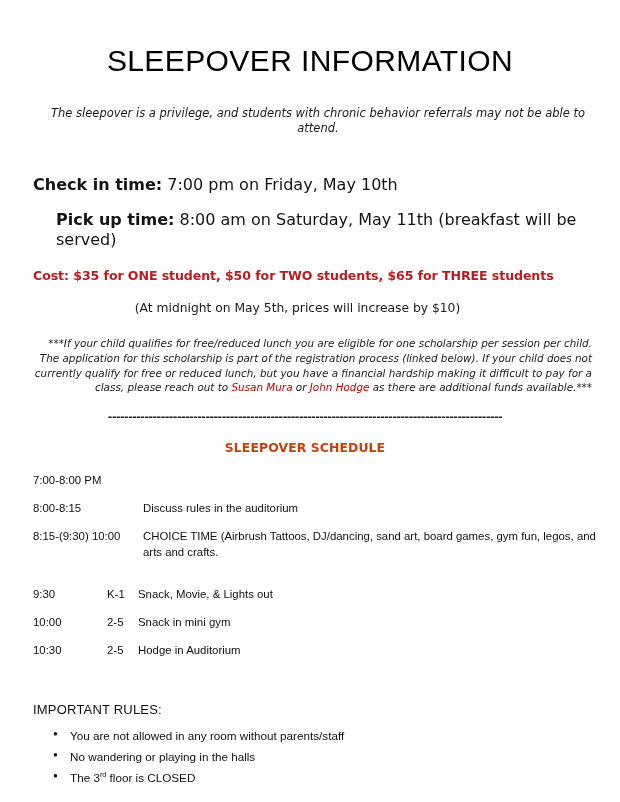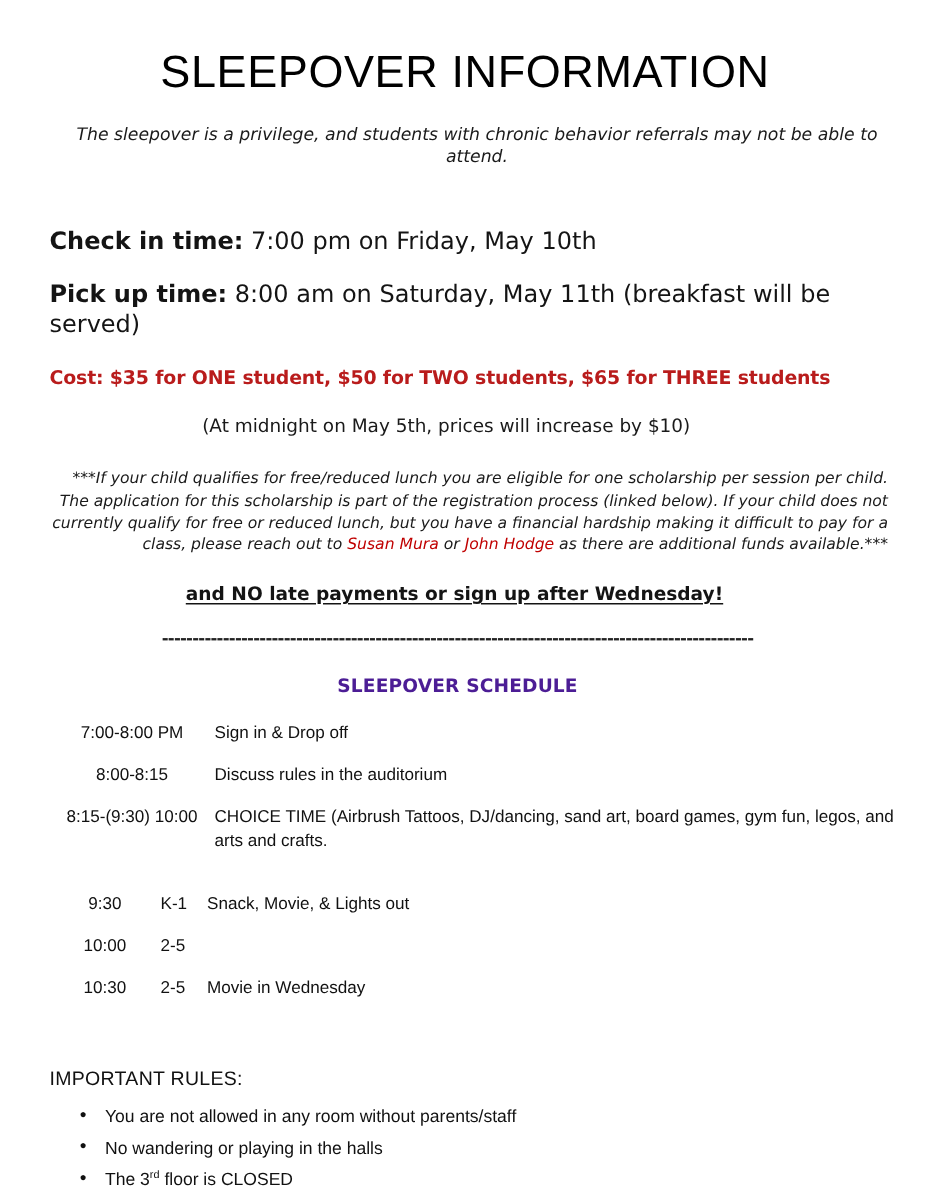--- a/index.html
+++ b/index.html
@@ -27,21 +27,21 @@
 
   
   .doc-title {
     text-align: center;
     font-family: "Liberation Sans", sans-serif;
     font-size: 30px;
     font-weight: 400;
     letter-spacing: 0.4px;
     line-height: 1.1;
     color: #000;
-    margin: 0;
+    margin: 12px;
     padding-top: 32px;
   }
 
   .doc-subtitle {
     text-align: center;
     font-family: "DejaVu Sans", sans-serif;
     font-style: italic;
     font-size: 11.5px;
     line-height: 1.3;
     color: #1a1a1a;
@@ -60,21 +60,21 @@
   .info-line {
     font-family: "DejaVu Sans", sans-serif;
     font-size: 16px;
     line-height: 1.25;
     color: #141414;
   }
   .info-line .lbl {
     font-weight: bold;
   }
   .info-line.first { padding-top: 39px; }
-  .info-line.second { padding-top: 15px; }
+  .info-line.second { padding-top: 15px; margin-left: 23px; }
 
   .cost-line {
     font-family: "DejaVu Sans", sans-serif;
     font-size: 12.6px;
     font-weight: bold;
     line-height: 1.25;
     color: #b91c1c;
     padding-top: 18px;
     letter-spacing: -0.1px;
   }
@@ -132,21 +132,21 @@
     overflow: hidden;
     padding-right: 10px;
   }
 
   
   .schedule-heading {
     font-family: "DejaVu Sans", sans-serif;
     font-size: 12.4px;
     font-weight: bold;
     text-align: center;
-    color: #4c1d95;
+    color: #c2410c;
     padding-top: 17px;
     padding-right: 10px;
     letter-spacing: 0.1px;
   }
 
   .schedule-list {
     padding: 0 20px 0 33px;
     margin: 0;
   }
 
@@ -158,21 +158,20 @@
     line-height: 1.33;
     color: #111;
   }
   .sched-row.r0 { padding-top: 18px; }
   .sched-row.gap { padding-top: 13px; }
   .sched-row.gap-big { padding-top: 27px; }
 
   .sched-time {
     flex: 0 0 110px;
     white-space: nowrap;
-    text-align: center;
   }
   .sched-time.narrow {
     flex: 0 0 74px;
   }
   .sched-desc {
     flex: 1 1 auto;
   }
   .sched-grade {
     flex: 0 0 31px;
     white-space: nowrap;
@@ -235,31 +234,29 @@
     </div>
 
     <div class="cost-line">Cost:  $35 for ONE student, $50 for TWO students, $65 for THREE students</div>
 
     <div class="price-note">(At midnight on May 5th, prices will increase by $10)</div>
 
   </div>
 
   <p class="scholarship"><span>***If your child qualifies for free/reduced lunch you are eligible for one scholarship per session per child. The application for this scholarship is part of the registration process (linked below).  If your child does not currently qualify for free or reduced lunch, but you have a financial hardship making it difficult to pay for a class, please reach out to  </span><span class="name">Susan Mura</span><span> or </span><span class="name">John Hodge</span><span> as there are additional funds available.***</span></p>
 
-  <div class="warning w2">and NO late payments or sign up after Wednesday!</div>
 
   <div class="divider">-------------------------------------------------------------------------------------------------</div>
 
   <div class="schedule-heading">SLEEPOVER SCHEDULE</div>
 
   <div class="schedule-list">
 
     <div class="sched-row r0">
       <span class="sched-time">7:00-8:00 PM</span>
-      <span class="sched-desc">Sign in &amp; Drop off</span>
     </div>
 
     <div class="sched-row gap">
       <span class="sched-time">8:00-8:15</span>
       <span class="sched-desc">Discuss rules in the auditorium</span>
     </div>
 
     <div class="sched-row gap">
       <span class="sched-time">8:15-(9:30) 10:00</span>
       <span class="sched-desc">CHOICE TIME (Airbrush Tattoos, DJ/dancing, sand art, board games, gym fun, legos, and arts and crafts.</span>
@@ -267,26 +264,27 @@
 
     <div class="sched-row gap-big">
       <span class="sched-time narrow">9:30</span>
       <span class="sched-grade">K-1</span>
       <span class="sched-desc">Snack, Movie, &amp; Lights out</span>
     </div>
 
     <div class="sched-row gap">
       <span class="sched-time narrow">10:00</span>
       <span class="sched-grade">2-5</span>
+      <span class="sched-desc">Snack in mini gym</span>
     </div>
 
     <div class="sched-row gap">
       <span class="sched-time narrow">10:30</span>
       <span class="sched-grade">2-5</span>
-      <span class="sched-desc">Movie in Wednesday</span>
+      <span class="sched-desc">Hodge in Auditorium</span>
     </div>
 
   </div>
 
   <div class="rules-title">IMPORTANT RULES:</div>
 
   <ul class="rules-list">
     <li>You are not allowed in any room without parents/staff</li>
     <li>No wandering or playing in the halls</li>
     <li><span>The 3</span><sup>rd</sup><span> floor is CLOSED</span></li>

